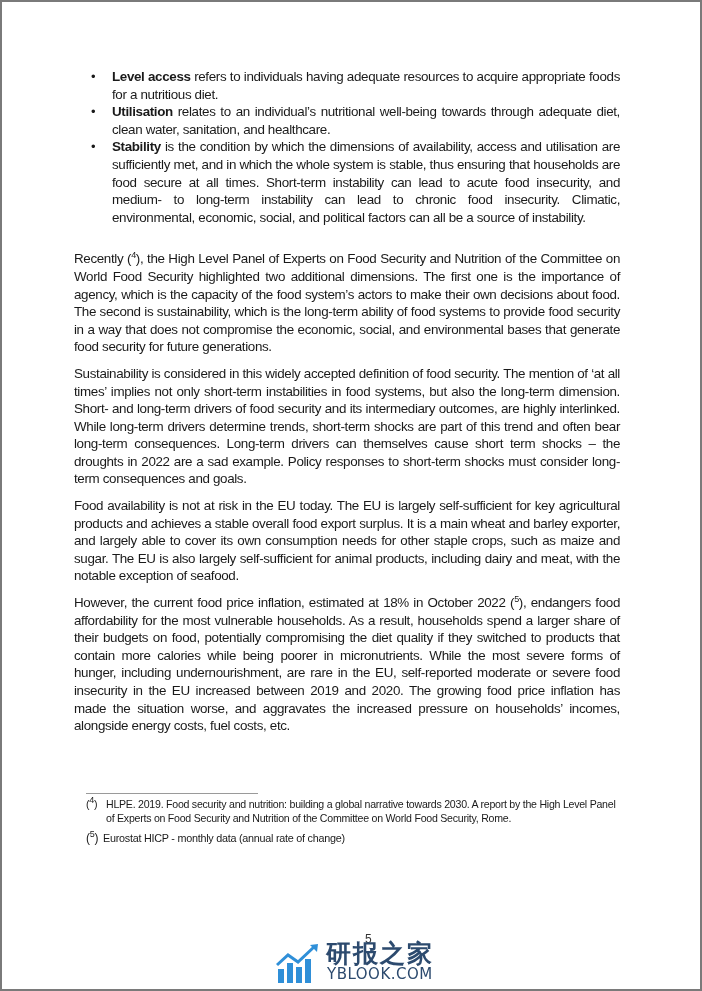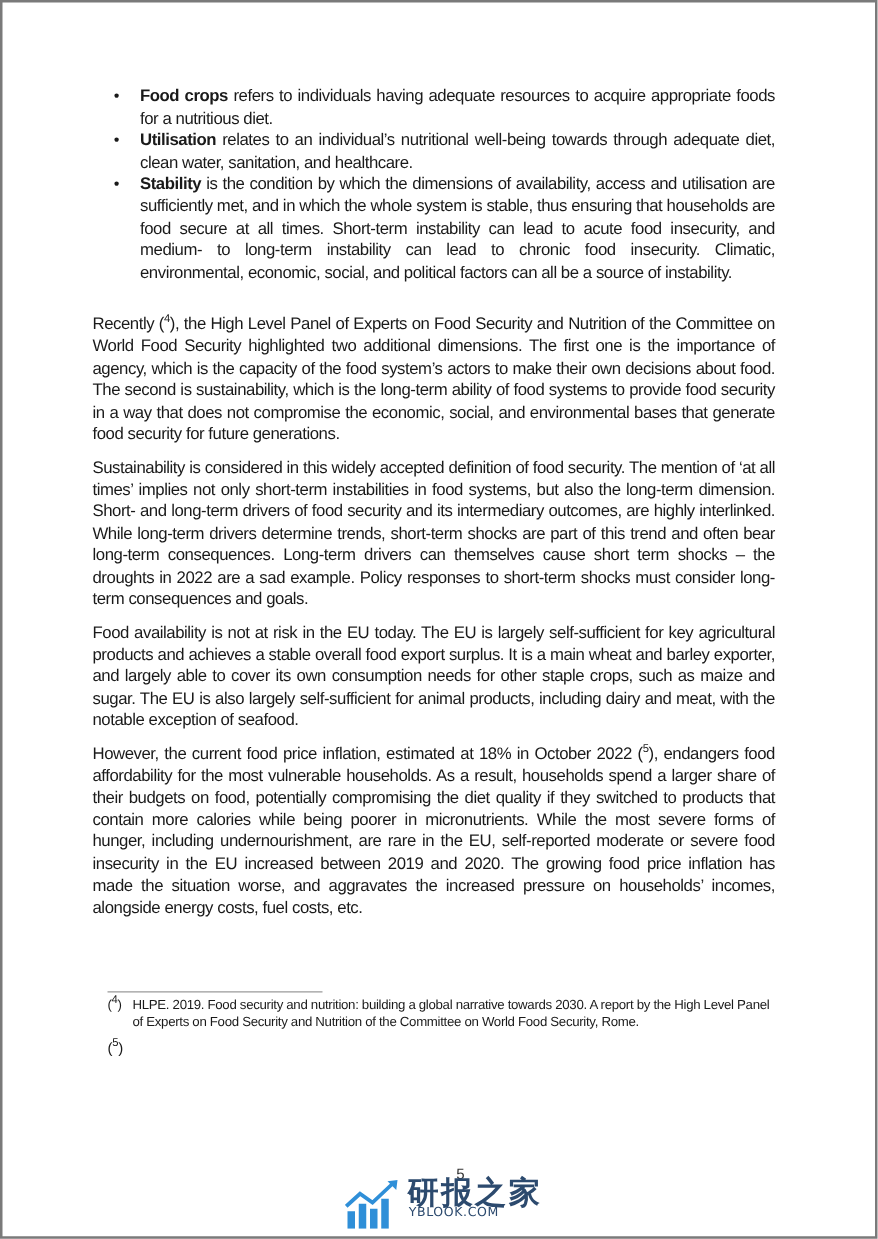--- a/index.html
+++ b/index.html
@@ -40,33 +40,33 @@
       font-size: 12px; color: #333;
     }
     .logo { position: absolute; left: 274px; top: 937px; width: 160px; height: 46px; }
     .logo svg { position: absolute; left: 0; top: 4px; }
     .logo .cn {
       position: absolute; left: 50px; top: -2px; font-family: "DejaVu Sans", sans-serif;
       font-size: 25px; color: #2c4a6e; letter-spacing: 2px; font-weight: bold;
     }
     .logo .en {
       position: absolute; left: 51px; top: 26px; font-family: "DejaVu Sans", sans-serif;
-      font-size: 10px; color: #2c4a6e; letter-spacing: 0.5px;
+      font-size: 15px; color: #2c4a6e; letter-spacing: 0.5px;
     }
   </style>
 </head>
 <body>
 
 <div class="page">
 
   <div class="content">
     <ul class="bullets">
       <li>
         <span class="bullet">•</span>
-        <b>Food crops</b><span> refers to individuals having adequate resources to acquire appropriate foods for a nutritious diet.</span>
+        <b>Level access</b><span> refers to individuals having adequate resources to acquire appropriate foods for a nutritious diet.</span>
       </li>
       <li>
         <span class="bullet">•</span>
         <b>Utilisation</b><span> relates to an individual’s nutritional well-being towards through adequate diet, clean water, sanitation, and healthcare.</span>
       </li>
       <li>
         <span class="bullet">•</span>
         <b>Stability</b><span> is the condition by which the dimensions of availability, access and utilisation are sufficiently met, and in which the whole system is stable, thus ensuring that households are food secure at all times. Short-term instability can lead to acute food insecurity, and medium- to long-term instability can lead to chronic food insecurity. Climatic, environmental, economic, social, and political factors can all be a source of instability.</span>
       </li>
     </ul>
@@ -82,20 +82,21 @@
 
   <div class="rule"></div>
 
   <div class="footnotes">
     <div class="fn">
       <span class="fn-mark"><span>(</span><sup>4</sup><span>)</span></span>
       <span>HLPE. 2019. Food security and nutrition: building a global narrative towards 2030. A report by the High Level Panel of Experts on Food Security and Nutrition of the Committee on World Food Security, Rome.</span>
     </div>
     <div class="fn fn5">
       <span class="fn-mark"><span>(</span><sup>5</sup><span>)</span></span>
+      <span>Eurostat HICP - monthly data (annual rate of change)</span>
     </div>
   </div>
 
   <div class="page-number">5</div>
 
   <div class="logo">
     <svg width="44" height="40" viewBox="0 0 44 40">
       <rect x="2" y="26" width="6" height="14" fill="#2f8fd8"></rect>
       <rect x="11" y="20" width="6" height="20" fill="#2f8fd8"></rect>
       <rect x="20" y="24" width="6" height="16" fill="#2f8fd8"></rect>

